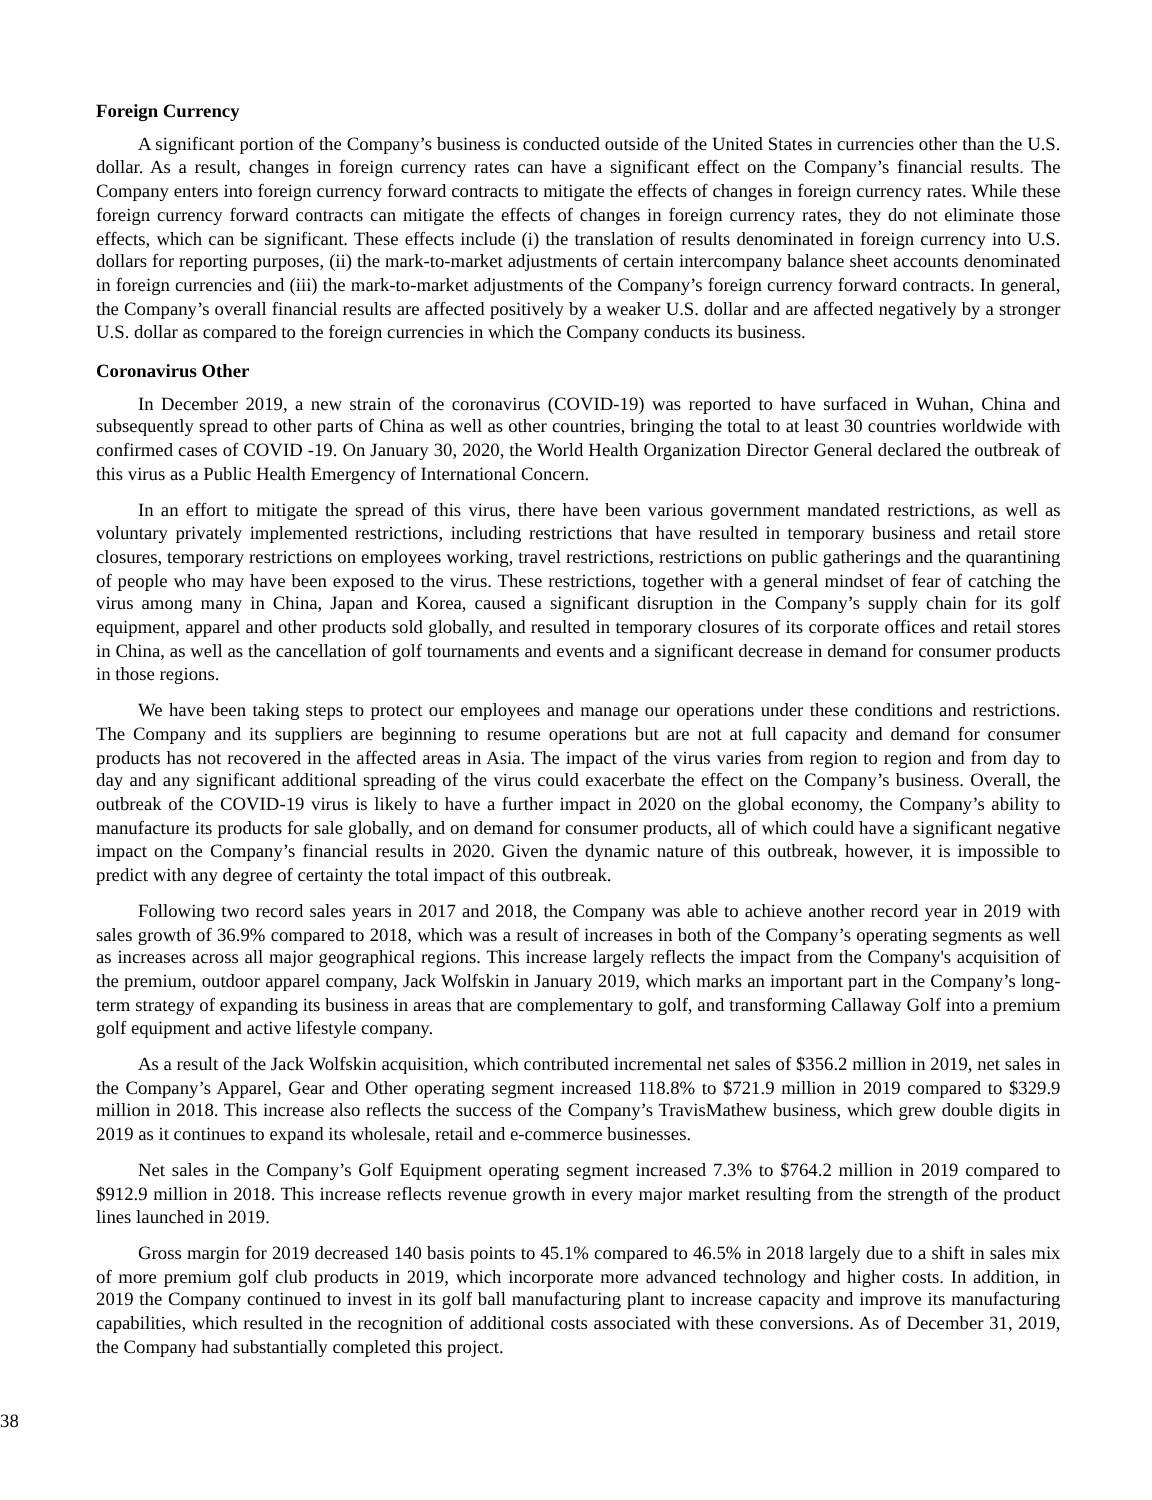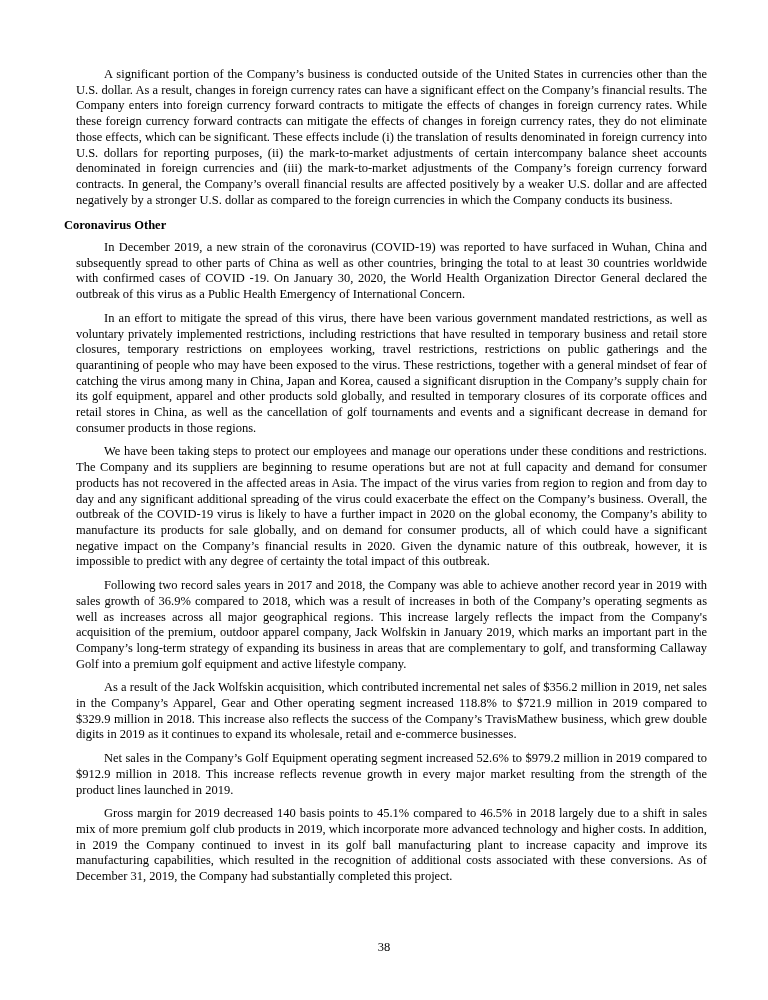--- a/index.html
+++ b/index.html
@@ -22,51 +22,52 @@
   }
   .doc-section { margin: 0; }
   .section-heading {
     font-size: 12.5px;
     font-weight: 700;
     margin: 10px 0 6px 0;
     text-align: left;
   }
   .doc-section:first-of-type .section-heading { margin-top: 0; }
   .body-paragraph {
-    margin: 0 0 8px 12px;
+    margin: 0 0 8px 0;
     text-align: justify;
     text-indent: 28px;
   }
   .page-number {
     position: absolute;
     top: 940px;
     left: 0;
     right: 0;
-    text-align: center;
+    text-align: left;
     font-size: 12.5px;
   }
 </style>
 </head>
 <body>
 
 <div class="page">
 
   <section class="doc-section">
+    <h2 class="section-heading">Foreign Currency</h2>
     <p class="body-paragraph">A significant portion of the Company’s business is conducted outside of the United States in currencies other than the U.S. dollar. As a result, changes in foreign currency rates can have a significant effect on the Company’s financial results. The Company enters into foreign currency forward contracts to mitigate the effects of changes in foreign currency rates. While these foreign currency forward contracts can mitigate the effects of changes in foreign currency rates, they do not eliminate those effects, which can be significant. These effects include (i) the translation of results denominated in foreign currency into U.S. dollars for reporting purposes, (ii) the mark-to-market adjustments of certain intercompany balance sheet accounts denominated in foreign currencies and (iii) the mark-to-market adjustments of the Company’s foreign currency forward contracts. In general, the Company’s overall financial results are affected positively by a weaker U.S. dollar and are affected negatively by a stronger U.S. dollar as compared to the foreign currencies in which the Company conducts its business.</p>
   </section>
 
   <section class="doc-section">
     <h2 class="section-heading">Coronavirus Other</h2>
     <p class="body-paragraph">In December 2019, a new strain of the coronavirus (COVID-19) was reported to have surfaced in Wuhan, China and subsequently spread to other parts of China as well as other  countries, bringing the total to at least 30 countries worldwide with confirmed cases of COVID -19.  On January 30, 2020, the World Health Organization Director General declared the outbreak of this virus as a Public Health Emergency of International Concern.</p>
     <p class="body-paragraph">In an effort to mitigate the spread of this virus, there have been various government mandated restrictions, as well as voluntary privately implemented restrictions, including restrictions that have resulted in temporary business and retail store closures, temporary restrictions on employees working, travel restrictions, restrictions on public gatherings and the quarantining of people who may have been exposed to the virus.  These restrictions, together with a general mindset of fear of catching the virus among many in China, Japan and Korea, caused a significant disruption in the Company’s supply chain for its golf equipment, apparel and other products sold globally, and resulted in temporary closures of its corporate offices and retail stores in China, as well as the cancellation of golf tournaments and events and a significant decrease in demand for consumer products in those regions.</p>
     <p class="body-paragraph">We have been taking steps to protect our employees and manage our operations under these conditions and restrictions. The Company and its suppliers are beginning to resume operations but are not at full capacity and demand for consumer products has not recovered in the affected areas in Asia. The impact of the virus varies from region to region and from day to day and any significant additional spreading of the virus could exacerbate the effect on the Company’s business.  Overall, the outbreak of the COVID-19 virus is likely to have a further impact in 2020 on the global economy, the Company’s ability to manufacture its products for sale globally, and on demand for consumer products, all of which could have a significant negative impact on the Company’s financial results in 2020. Given the dynamic nature of this outbreak, however, it is impossible to predict with any degree of certainty the total impact of this outbreak.</p>
   </section>
 
   <section class="doc-section">
     <p class="body-paragraph">Following two record sales years in 2017 and 2018, the Company was able to achieve another record year in 2019 with sales growth of 36.9% compared to 2018, which was a result of increases in both of the Company’s operating segments as well as increases across all major geographical regions. This increase largely reflects the impact from the Company's acquisition of the premium, outdoor apparel company, Jack Wolfskin in January 2019, which marks an important part in the Company’s long-term strategy of expanding its business in areas that are complementary to golf, and transforming Callaway Golf into a premium golf equipment and active lifestyle company.</p>
     <p class="body-paragraph">As a result of the Jack Wolfskin acquisition, which contributed incremental net sales of $356.2 million in 2019, net sales in the Company’s Apparel, Gear and Other operating segment increased 118.8% to $721.9 million in 2019 compared to $329.9 million in 2018. This increase also reflects the success of the Company’s TravisMathew business, which grew double digits in 2019 as it continues to expand its wholesale, retail and e-commerce businesses.</p>
-    <p class="body-paragraph">Net sales in the Company’s Golf Equipment operating segment increased 52.6% to $979.2 million in 2019 compared to $912.9 million in 2018. This increase reflects revenue growth in every major market resulting from the strength of the product lines launched in 2019.</p>
+    <p class="body-paragraph">Net sales in the Company’s Golf Equipment operating segment increased 7.3% to $764.2 million in 2019 compared to $912.9 million in 2018. This increase reflects revenue growth in every major market resulting from the strength of the product lines launched in 2019.</p>
     <p class="body-paragraph">Gross margin for 2019 decreased 140 basis points to 45.1% compared to 46.5% in 2018 largely due to a shift in sales mix of more premium golf club products in 2019, which incorporate more advanced technology and higher costs. In addition, in 2019 the Company continued to invest in its golf ball manufacturing plant to increase capacity and improve its manufacturing capabilities, which resulted in the recognition of additional costs associated with these conversions. As of December 31, 2019, the Company had substantially completed this project.</p>
   </section>
 
   <div class="page-number">38</div>
 
 </div>
 
 </body></html>

